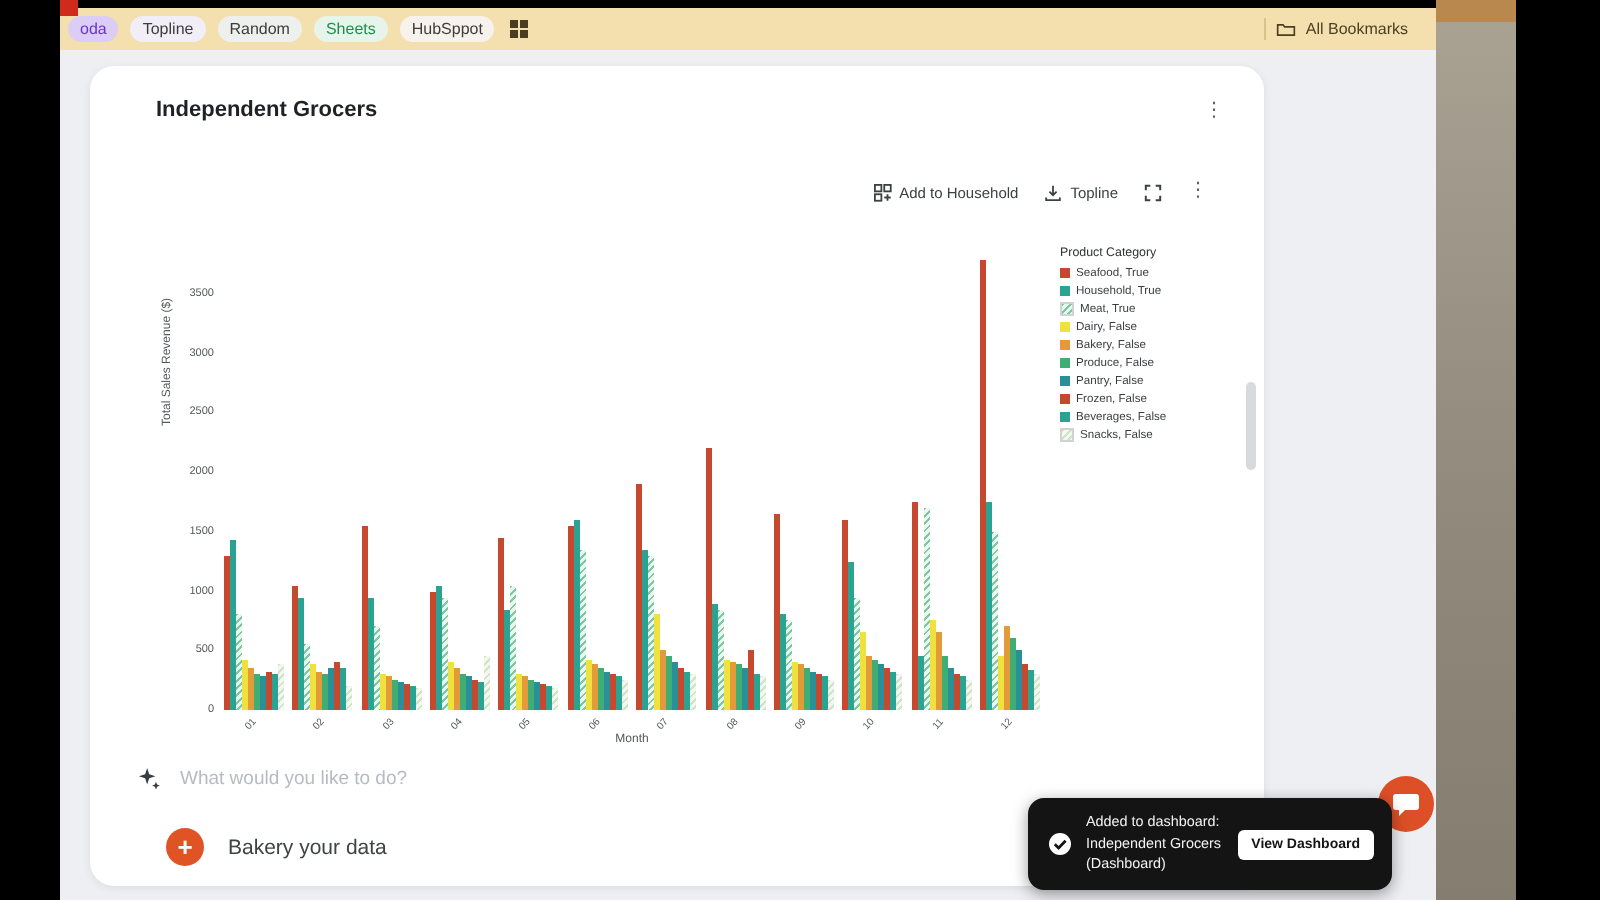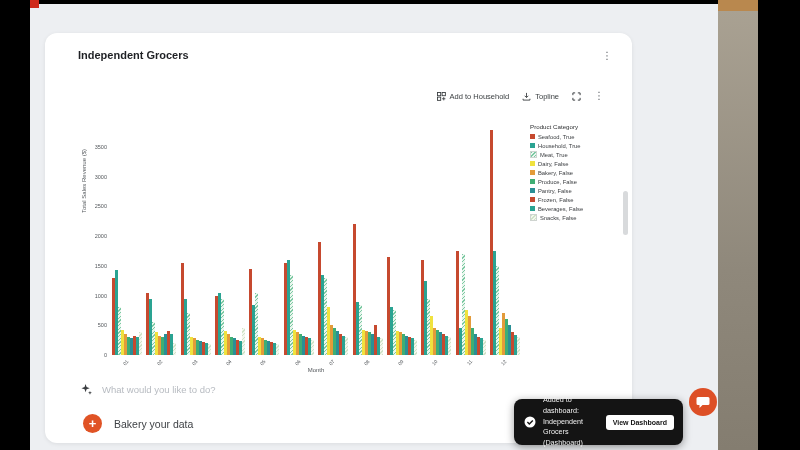--- a/index.html
+++ b/index.html
@@ -42,49 +42,71 @@
         font-size:5px;color:#54585c;white-space:nowrap;}
   .xaxislab{position:absolute;left:67px;top:334px;width:408px;text-align:center;
         font-size:6px;color:#54585c;}
   .legend{position:absolute;left:485px;top:90px;font-size:5.8px;color:#3a3d40;}
   .legendtitle{font-size:6.2px;color:#2f3133;margin-bottom:2px;}
   .legitem{display:flex;align-items:center;gap:3px;height:9px;cursor:pointer;}
   .swatch{width:5px;height:5px;flex:0 0 5px;}
   .scrollthumb{position:absolute;left:578px;top:158px;width:5px;height:44px;background:#d8dadc;
         border-radius:3px;cursor:pointer;}
   
-  .promptrow{position:absolute;left:36px;top:351px;display:flex;align-items:center;gap:10px;}
+  .promptrow{position:absolute;left:24px;top:351px;display:flex;align-items:center;gap:10px;}
   .prompttext{font-size:9.5px;color:#b7bbc1;}
   .connectrow{position:absolute;left:38px;top:381px;display:flex;align-items:center;gap:12px;}
   .pluscircle{width:19px;height:19px;border-radius:50%;background:#e05325;color:#fff;
         display:flex;align-items:center;justify-content:center;font-size:13px;font-weight:700;
         line-height:0;cursor:pointer;}
   .connectlabel{font-size:10.5px;color:#3f4246;}
   
   .chatbtn{position:absolute;left:659px;top:363px;width:28px;height:28px;border-radius:50%;
         background:#dd4f26;display:flex;align-items:center;justify-content:center;
         cursor:pointer;z-index:8;}
-  .toast{position:absolute;left:484px;top:374px;width:169px;height:46px;background:#141414;
+  .toast{position:absolute;left:484px;top:374px;width:182px;height:46px;background:#141414;
         border-radius:8px;z-index:9;display:flex;align-items:center;box-shadow:0 2px 8px rgba(0,0,0,.4);}
   .toastcheck{margin-left:10px;flex:0 0 12px;}
   .toasttext{margin-left:7px;font-size:7.2px;line-height:1.5;color:#f2f2f2;flex:1;}
   .toastbtn{margin-right:9px;background:#fff;color:#141414;font-size:7px;padding:4px 7px;
         border-radius:3px;white-space:nowrap;cursor:pointer;font-weight:600;}
   
   .desktopband{position:absolute;left:718px;top:0;width:40px;height:450px;
         background:linear-gradient(180deg,#aaa293 0%,#8f887b 60%,#847d70 100%);}
   .desktopband .toporange{position:absolute;left:0;top:0;width:40px;height:11px;background:#b9884e;}
 </style>
 </head>
 <body>
 
 <div class="window">
   <div class="topstrip"></div>
   <div class="redsq"></div>
 
+  <div class="bookmarksbar">
+    <div class="bmpills" id="bookmarks">
+        <div class="pill" style="background: rgb(220, 205, 246); color: rgb(107, 52, 200);">oda</div>
+        <div class="pill" style="background: rgb(241, 238, 247); color: rgb(60, 60, 60);">Topline</div>
+        <div class="pill" style="background: rgb(238, 240, 238); color: rgb(60, 60, 60);">Random</div>
+        <div class="pill" style="background: rgb(230, 244, 234); color: rgb(30, 142, 78);">Sheets</div>
+        <div class="pill" style="background: rgb(247, 243, 236); color: rgb(60, 60, 60);">HubSppot</div>
+      </div>
+    <div class="appsgrid">
+      <div></div>
+        <div></div>
+        <div></div>
+        <div></div>
+    </div>
+    <div class="bmright">
+      <div class="bmdivider"></div>
+      <svg width="10" height="9" viewBox="0 0 12 10">
+        <path d="M1 2.5 h3.2 l1 1.2 H11 v5 H1 z" fill="none" stroke="#4b3f22" stroke-width="1"></path>
+      </svg>
+      <span>All Bookmarks</span>
+    </div>
+  </div>
 
   <div class="pagebg">
     <div class="card">
 
       <div class="cardtitle">Independent Grocers</div>
       <div class="kebab" style="right:20px;top:18px;">⋮</div>
 
       <div class="actions">
         <div class="actionbtn">
           <svg width="9" height="9" viewBox="0 0 10 10">

